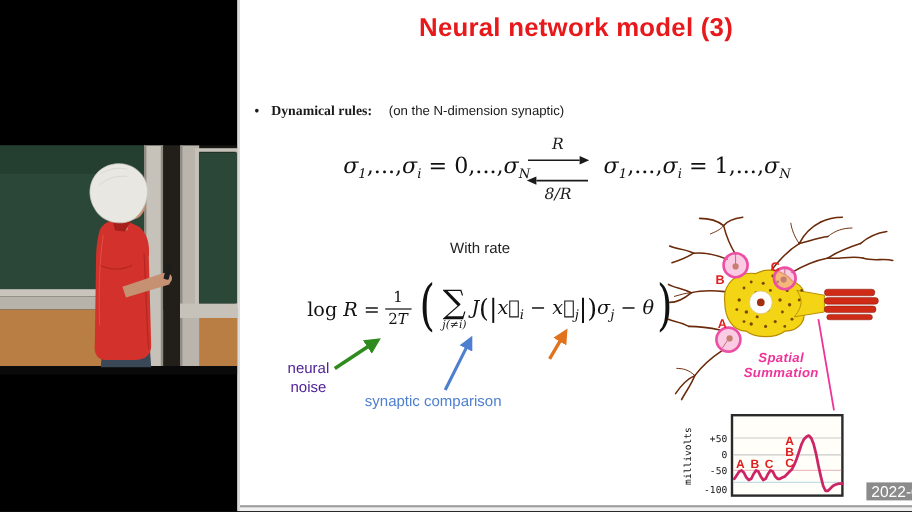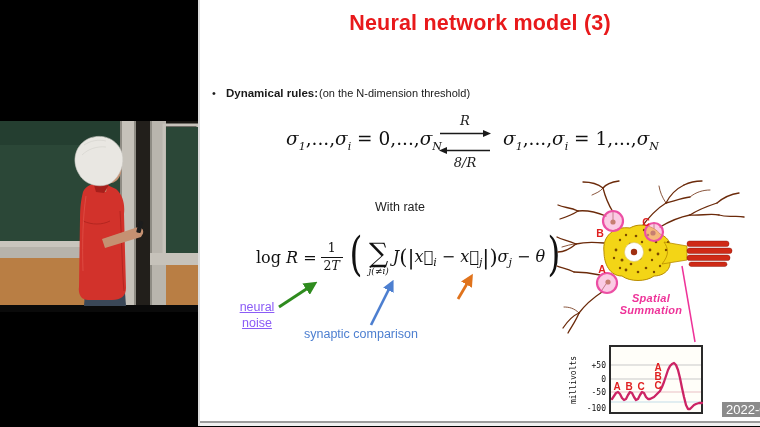--- a/index.html
+++ b/index.html
@@ -10,21 +10,21 @@
   .video-svg{position:absolute;left:0;top:121px;}
   
   .slide{position:absolute;left:198px;top:0;width:562px;height:427px;background:#fff;
          border-left:2px solid #dcdcdc;box-sizing:border-box;color:#1a1a1a;}
   .slide-bottom-line{position:absolute;left:0;right:0;top:421px;height:2px;background:#9c9c9c;}
   .slide-bottom-strip{position:absolute;left:0;right:0;top:423px;bottom:0;background:#f0f0f0;}
   .title{position:absolute;top:11px;left:0;right:0;text-align:center;
          font-size:21.5px;font-weight:bold;letter-spacing:.2px;}
   .bullet-line{position:absolute;top:87px;left:12px;font-size:11px;white-space:nowrap;}
   .bullet-dot{display:inline-block;width:14px;}
-  .bullet-bold{font-weight:bold;font-size:11.5px;margin-right:1px;}
+  .bullet-bold{font-weight:bold;font-size:11.5px;margin-right:14px;font-family:Liberation Serif, serif;}
   .math{font-family:"DejaVu Serif",serif;color:#111;}
   .it{font-style:italic;}
   sub.msub{font-size:11px;}
   .expr{position:absolute;font-size:18.5px;white-space:nowrap;}
   .expr-left{left:86px;top:128px;}
   .expr-right{left:303px;top:128px;}
   .rates{position:absolute;left:236px;top:114px;width:58px;display:flex;flex-direction:column;
          align-items:center;}
   .rate-lbl{font-family:"DejaVu Serif",serif;font-style:italic;font-size:13px;line-height:1.1;}
   .rate-arrow{display:block;margin:1px 0;}
@@ -103,21 +103,21 @@
         <path d="M84,24 C90,20 98,18 106,20 M82,34 C88,28 97,25 106,26" fill="none" stroke="#d6d4cf" stroke-width=".7"></path>
       </g>
     </svg>
   </div>
 
   <div class="slide">
 
     <div class="title" style="color: rgb(232, 25, 27);">Neural network model (3)</div>
 
     <div class="bullet-line">
-      <span class="bullet-dot">•</span><span class="bullet-bold">Dynamical rules:</span><span>(on the N-dimension threshold)</span>
+      <span class="bullet-dot">•</span><span class="bullet-bold">Dynamical rules:</span><span>(on the N-dimension synaptic)</span>
     </div>
 
     <div class="expr expr-left math"><span class="it">σ</span><sub class="msub it">1</sub><span>,...,</span><span class="it">σ</span><sub class="msub it">i</sub><span> = 0,...,</span><span class="it">σ</span><sub class="msub it">N</sub></div>
 
     <div class="rates">
       <span class="rate-lbl">R</span>
       <svg class="rate-arrow" width="54" height="9">
         <line x1="2" y1="4.5" x2="45" y2="4.5" stroke="#1a1a1a" stroke-width="1.3"></line>
         <path d="M45,1 L53,4.5 L45,8 Z" fill="#1a1a1a"></path>
       </svg>
@@ -159,21 +159,21 @@
         </marker>
         <marker id="ah-o" viewBox="0 0 10 10" refX="7" refY="5" markerWidth="4.5" markerHeight="4.5" orient="auto">
           <path d="M0,0 L10,5 L0,10 Z" style="fill: rgb(224, 115, 28);"></path>
         </marker>
       </defs>
       <line x1="79" y1="307" x2="114" y2="284" stroke-width="3" marker-end="url(#ah-g)" style="stroke: rgb(46, 139, 30);"></line>
       <line x1="171" y1="325" x2="192" y2="283" stroke-width="2.6" marker-end="url(#ah-b)" style="stroke: rgb(77, 127, 208);"></line>
       <line x1="258" y1="299" x2="271" y2="277" stroke-width="2.8" marker-end="url(#ah-o)" style="stroke: rgb(224, 115, 28);"></line>
     </svg>
 
-    <div class="ann ann-noise" style="color: #8b5cf6; text-decoration: underline;">neural noise</div>
+    <div class="ann ann-noise" style="color: #4c1d95;">neural noise</div>
     <div class="ann ann-syn" style="color: rgb(77, 127, 208);">synaptic comparison</div>
 
     <svg class="figure-svg" width="202" height="242" viewBox="0 0 202 242">
 
       <g fill="none" stroke="#6b2a0a" stroke-width="1.3" stroke-linecap="round">
         <path d="M57,32 C52,24 49,16 47,8"></path>
           <path d="M47,8 C42,4 35,2 27,2"></path>
         <path d="M47,8 C50,4 56,2 63,1"></path>
           <path d="M50,36 C40,32 31,30 22,31"></path>
         <path d="M22,31 C14,27 8,28 2,25"></path>

